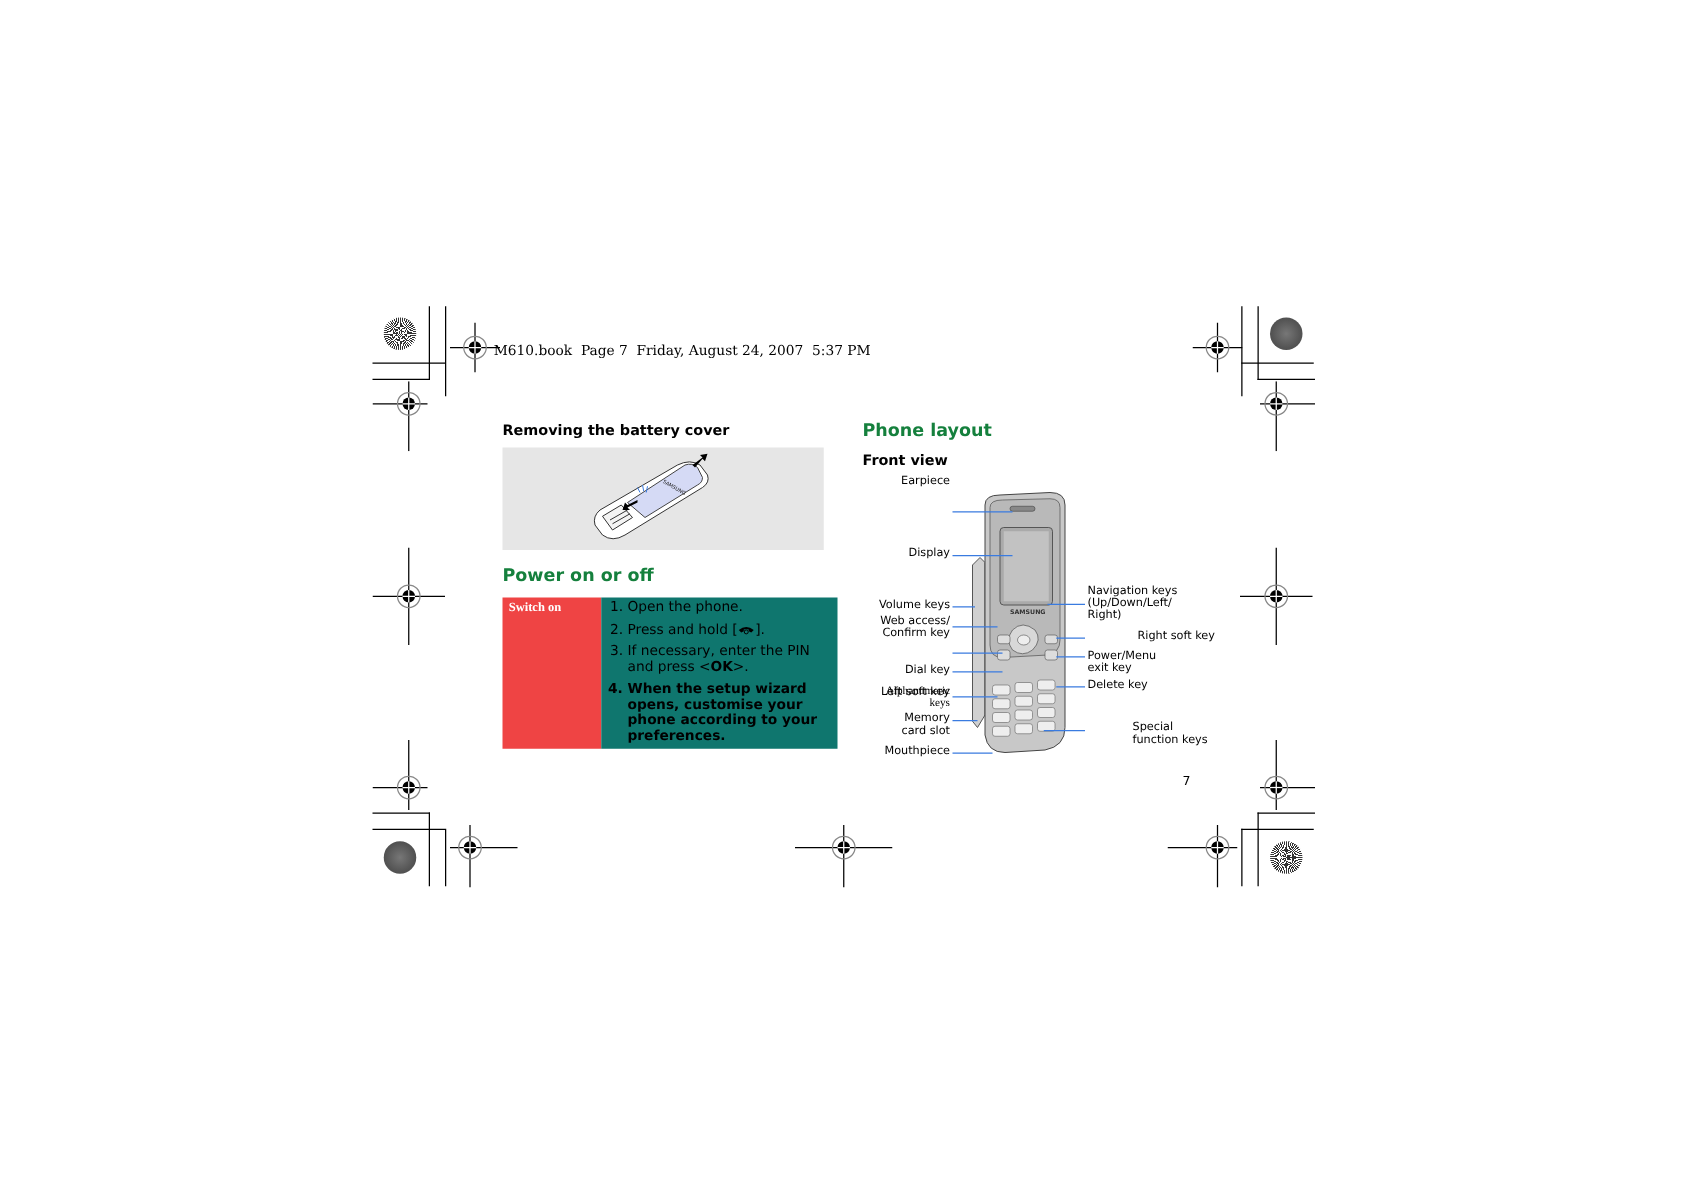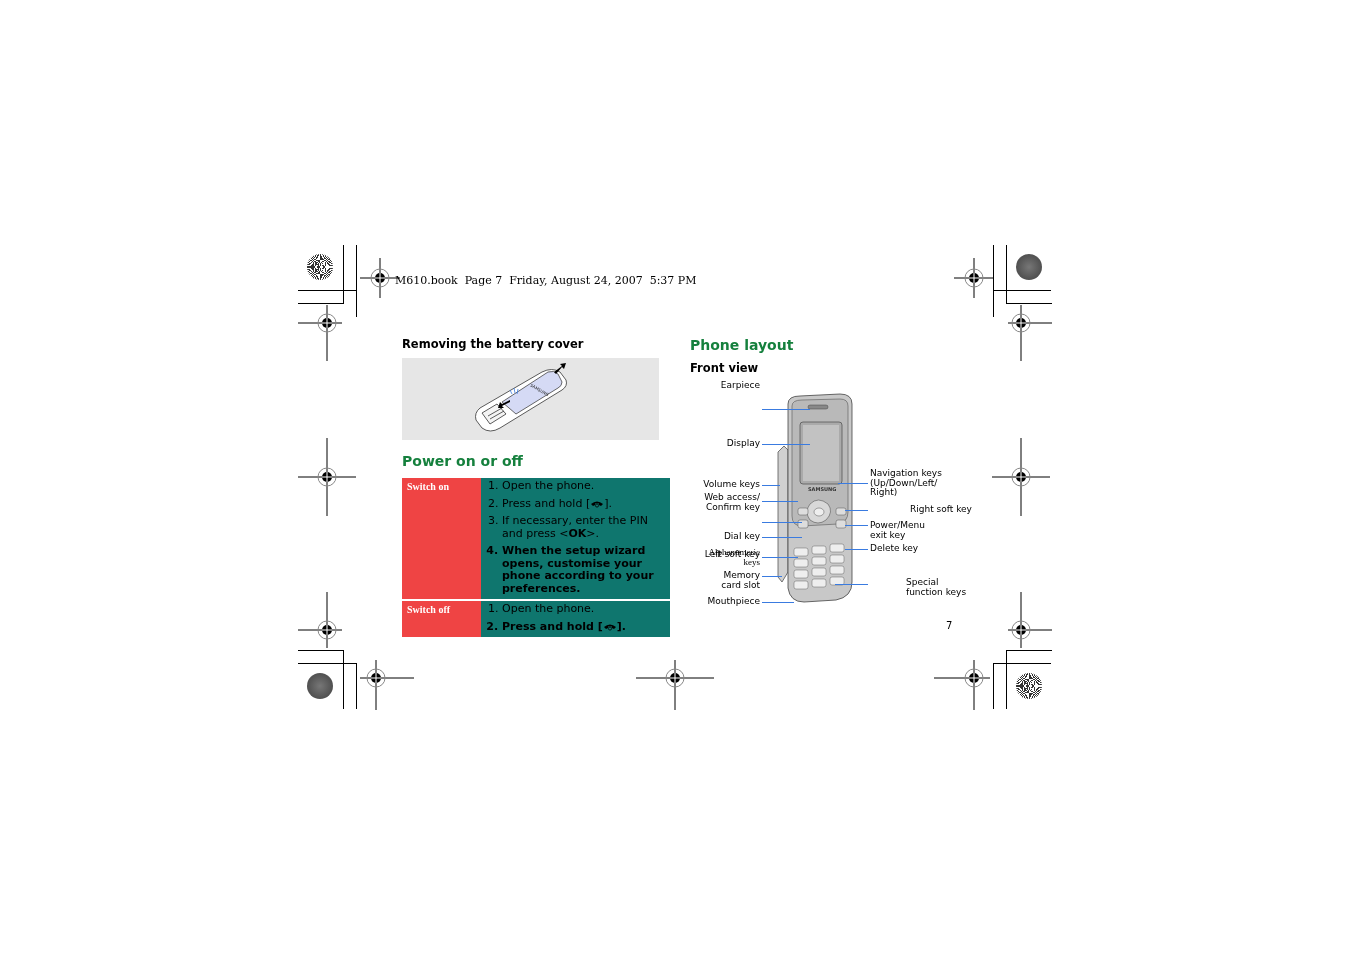--- a/index.html
+++ b/index.html
@@ -181,32 +181,20 @@
         <li><span>Open the phone.</span></li>
         <li><span>Press and hold [</span><svg class="phone-icon" viewBox="0 0 14 8">
                 <path d="M1 4 Q7 -1 13 4 L11 6 L9 5 L9 3.5 Q7 2.8 5 3.5 L5 5 L3 6 Z" fill="#000"></path>
                 <circle cx="7" cy="5.5" r="1.6" fill="none" stroke="#000" stroke-width="0.8"></circle>
               </svg><span>].</span></li>
         <li><span>If necessary, enter the PIN and press &lt;</span><b>OK</b><span>&gt;.</span></li>
         <li><span>When the setup wizard opens, customise your phone according to your preferences.</span></li>
       </ol>
     </td>
   </tr>
-  <tr>
-    <td class="lbl">Switch off</td>
-    <td class="body" style="height:30px;">
-      <ol>
-        <li><span>Open the phone.</span></li>
-        <li><span>Press and hold [</span><svg class="phone-icon" viewBox="0 0 14 8">
-                <path d="M1 4 Q7 -1 13 4 L11 6 L9 5 L9 3.5 Q7 2.8 5 3.5 L5 5 L3 6 Z" fill="#000"></path>
-                <circle cx="7" cy="5.5" r="1.6" fill="none" stroke="#000" stroke-width="0.8"></circle>
-              </svg><span>].</span></li>
-      </ol>
-    </td>
-  </tr>
 </tbody>
   </table>
 
 <div class="abs h-blue" style="left:690px;top:337px;">Phone layout</div>
 <div class="abs h-black" style="left:690px;top:361px;">Front view</div>
 
 <svg class="abs" style="left:770px;top:392px;" width="90" height="215" viewBox="0 0 90 215">
   <path d="M8 60 L14 54 L18 58 L18 180 L12 190 L8 185 Z" fill="#d0d0d0" stroke="#555" stroke-width="0.8"></path>
   <path d="M18 12 Q18 4 30 4 L70 2 Q82 2 82 12 L82 190 Q82 205 66 208 L34 210 Q20 210 18 196 Z" fill="#c8c8c8" stroke="#444" stroke-width="0.8"></path>
   <path d="M22 14 Q22 8 32 8 L70 7 Q78 7 78 14 L78 120 Q78 130 68 132 L32 134 Q22 134 22 124 Z" fill="#b9b9b9" stroke="#555" stroke-width="0.6"></path>

